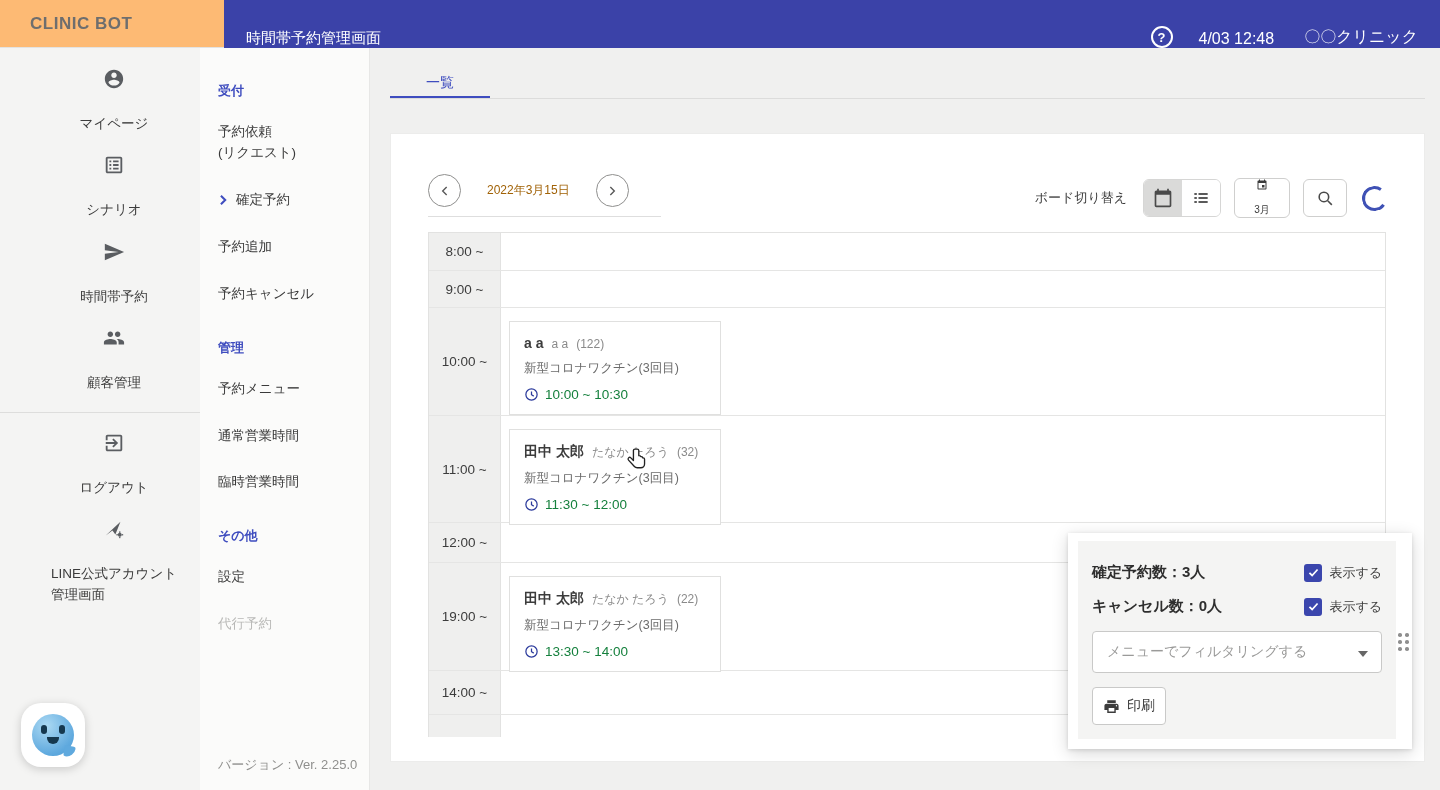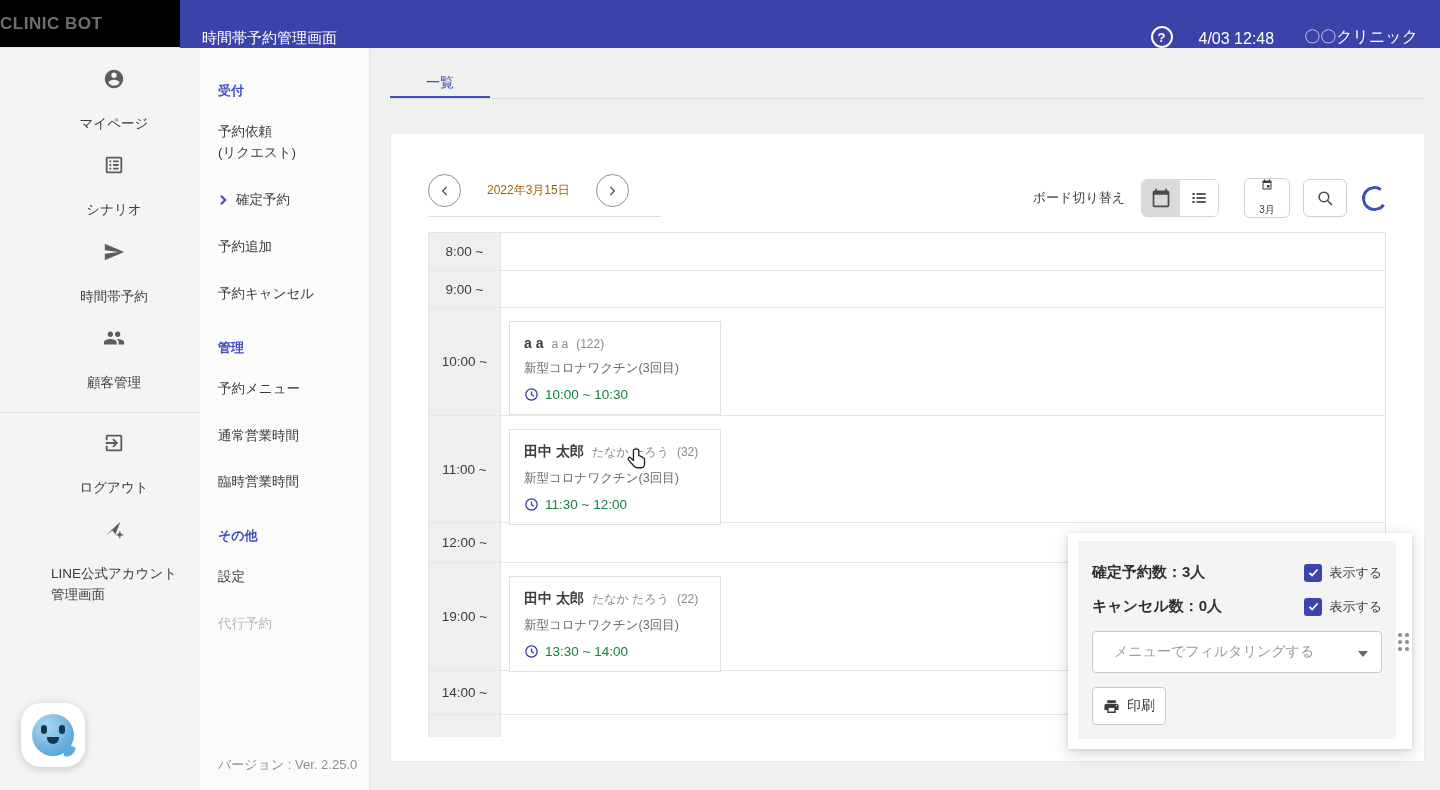--- a/index.html
+++ b/index.html
@@ -5,21 +5,21 @@
   * { margin:0; padding:0; box-sizing:border-box; }
   html,body { width:1440px; height:790px; }
   body {
     position:relative; overflow:hidden; background:#f0f0ef;
     font-family:"Liberation Sans","DejaVu Sans",sans-serif; color:#3c3c3c;
   }
   svg { display:block; }
 
   
   .topbar { position:absolute; top:0; left:0; right:0; height:48px; display:flex; z-index:5; }
-  .logo-area { width:180px; background:#000000; border-bottom:1px solid #e3e3e2; display:flex; align-items:center; }
+  .logo-area { width:224px; background:#fdba74; border-bottom:1px solid #e3e3e2; display:flex; align-items:center; padding-left:30px; }
   .logo-text { font-size:17px; font-weight:bold; letter-spacing:.5px; color:#6e6e6e; }
   .titlebar { flex:1; background:#3b42a8; color:#fff; display:flex; align-items:flex-end; padding:0 22px; }
   .app-title { font-size:15px; }
   .titlebar .spacer { flex:1; }
   .help-circle { width:22px; height:22px; border:2px solid #fff; border-radius:50%; display:flex; align-items:center; justify-content:center; font-size:13px; font-weight:bold; margin-right:26px; cursor:pointer; }
   .header-datetime { font-size:16px; margin-right:30px; }
   .header-clinic { font-size:16px; }
 
   
   .sidebar { position:absolute; top:48px; left:0; width:200px; bottom:0; background:#f4f4f3; padding-top:10px; }
@@ -48,21 +48,21 @@
   .nav-circle { width:33px; height:33px; border:1px solid #8f8f8e; border-radius:50%; background:#fff; display:flex; align-items:center; justify-content:center; cursor:pointer; }
   .date-text { font-size:12px; color:#a16207; }
   .datenav-divider { position:absolute; left:37px; top:82px; width:233px; border-bottom:1px solid #dedede; }
 
   .controls { position:absolute; right:37px; top:44px; display:flex; align-items:center; gap:13px; }
   .board-label { font-size:13px; color:#3c3c3c; margin-right:3px; }
   .toggle-group { display:flex; border:1px solid #d6d6d5; border-radius:6px; overflow:hidden; background:#fff; }
   .toggle-btn { width:38px; height:36px; display:flex; align-items:center; justify-content:center; cursor:pointer; background:#fff; }
   .toggle-btn.selected { background:#dadad9; }
   .icon-btn { background:#fff; border:1px solid #cfcfce; border-radius:6px; display:flex; flex-direction:column; align-items:center; justify-content:center; cursor:pointer; }
-  .month-btn { width:46px; height:40px; gap:12px;margin-left:12px; }
+  .month-btn { width:56px; height:40px; gap:12px; }
   .month-label { font-size:10px; color:#3c3c3c; }
   .search-btn { width:44px; height:38px; }
   .spinner { width:25px; height:25px; border-radius:50%; border:3px solid #3f51b5; border-top-color:transparent; transform:rotate(80deg); margin-left:2px; }
 
   
   .grid { position:absolute; left:37px; top:98px; width:958px; height:505px; background:#fff; border:1px solid #e2e2e1; border-bottom:none; overflow:hidden; }
   .grid-row { display:flex; border-bottom:1px solid #e5e5e4; }
   .time-cell { width:72px; flex-shrink:0; background:#efefee; border-right:1px solid #e2e2e1; display:flex; align-items:center; justify-content:center; font-size:13.5px; color:#3c3c3c; }
   .slot-cell { flex:1; }
   .h38{height:38px} .h37{height:37px} .h108{height:108px} .h107{height:107px} .h40{height:40px} .h44{height:44px} .h30{height:30px}
@@ -76,21 +76,21 @@
   .appt-time { margin-top:10px; display:flex; align-items:center; gap:6px; font-size:13.5px; color:#15803d; }
 
   
   .panel { position:absolute; left:1068px; top:533px; width:344px; height:216px; background:#fff; box-shadow:0 4px 16px rgba(0,0,0,.16), 0 1px 4px rgba(0,0,0,.12); z-index:6; }
   .panel-inner { position:absolute; left:10px; top:8px; right:16px; bottom:10px; background:#f4f4f3; padding:22px 14px 0 14px; }
   .panel-row { display:flex; align-items:center; justify-content:space-between; margin-bottom:15px; }
   .panel-count { font-size:15px; font-weight:bold; color:#2e2e2e; }
   .check-group { display:flex; align-items:center; gap:7px; cursor:pointer; }
   .checkbox { width:18px; height:18px; background:#3b46ad; border-radius:3px; display:flex; align-items:center; justify-content:center; }
   .check-label { font-size:13px; color:#3c3c3c; }
-  .filter-select { height:42px; background:#fff; border:1px solid #c9c9c8; border-radius:4px; display:flex; align-items:center; padding:0 21px; margin-top:4px; cursor:pointer; position:relative; }
+  .filter-select { height:42px; background:#fff; border:1px solid #c9c9c8; border-radius:4px; display:flex; align-items:center; padding:0 14px; margin-top:4px; cursor:pointer; position:relative; }
   .filter-placeholder { font-size:14px; color:#9a9a99; }
   .caret-down { position:absolute; right:13px; top:19px; width:0; height:0; border-left:5px solid transparent; border-right:5px solid transparent; border-top:6px solid #666; }
   .print-btn { margin-top:14px; width:74px; height:38px; background:#fff; border:1px solid #c9c9c8; border-radius:4px; display:flex; align-items:center; justify-content:center; gap:7px; cursor:pointer; }
   .print-label { font-size:14px; color:#3c3c3c; }
   .drag-handle { position:absolute; right:3px; top:100px; display:grid; grid-template-columns:repeat(2,4px); grid-auto-rows:4px; gap:3px; cursor:grab; }
   .drag-handle i { width:3.5px; height:3.5px; background:#8f8f8f; border-radius:50%; }
 
   
   .chat { position:absolute; left:21px; top:703px; width:64px; height:64px; background:#fff; border-radius:20px; box-shadow:0 2px 10px rgba(0,0,0,.18); display:flex; align-items:center; justify-content:center; cursor:pointer; z-index:7; }
   .bubble { width:42px; height:42px; border-radius:50%; background:radial-gradient(circle at 35% 28%, #abd9f3, #5fa9de 70%, #4f9bd4); position:relative; }

